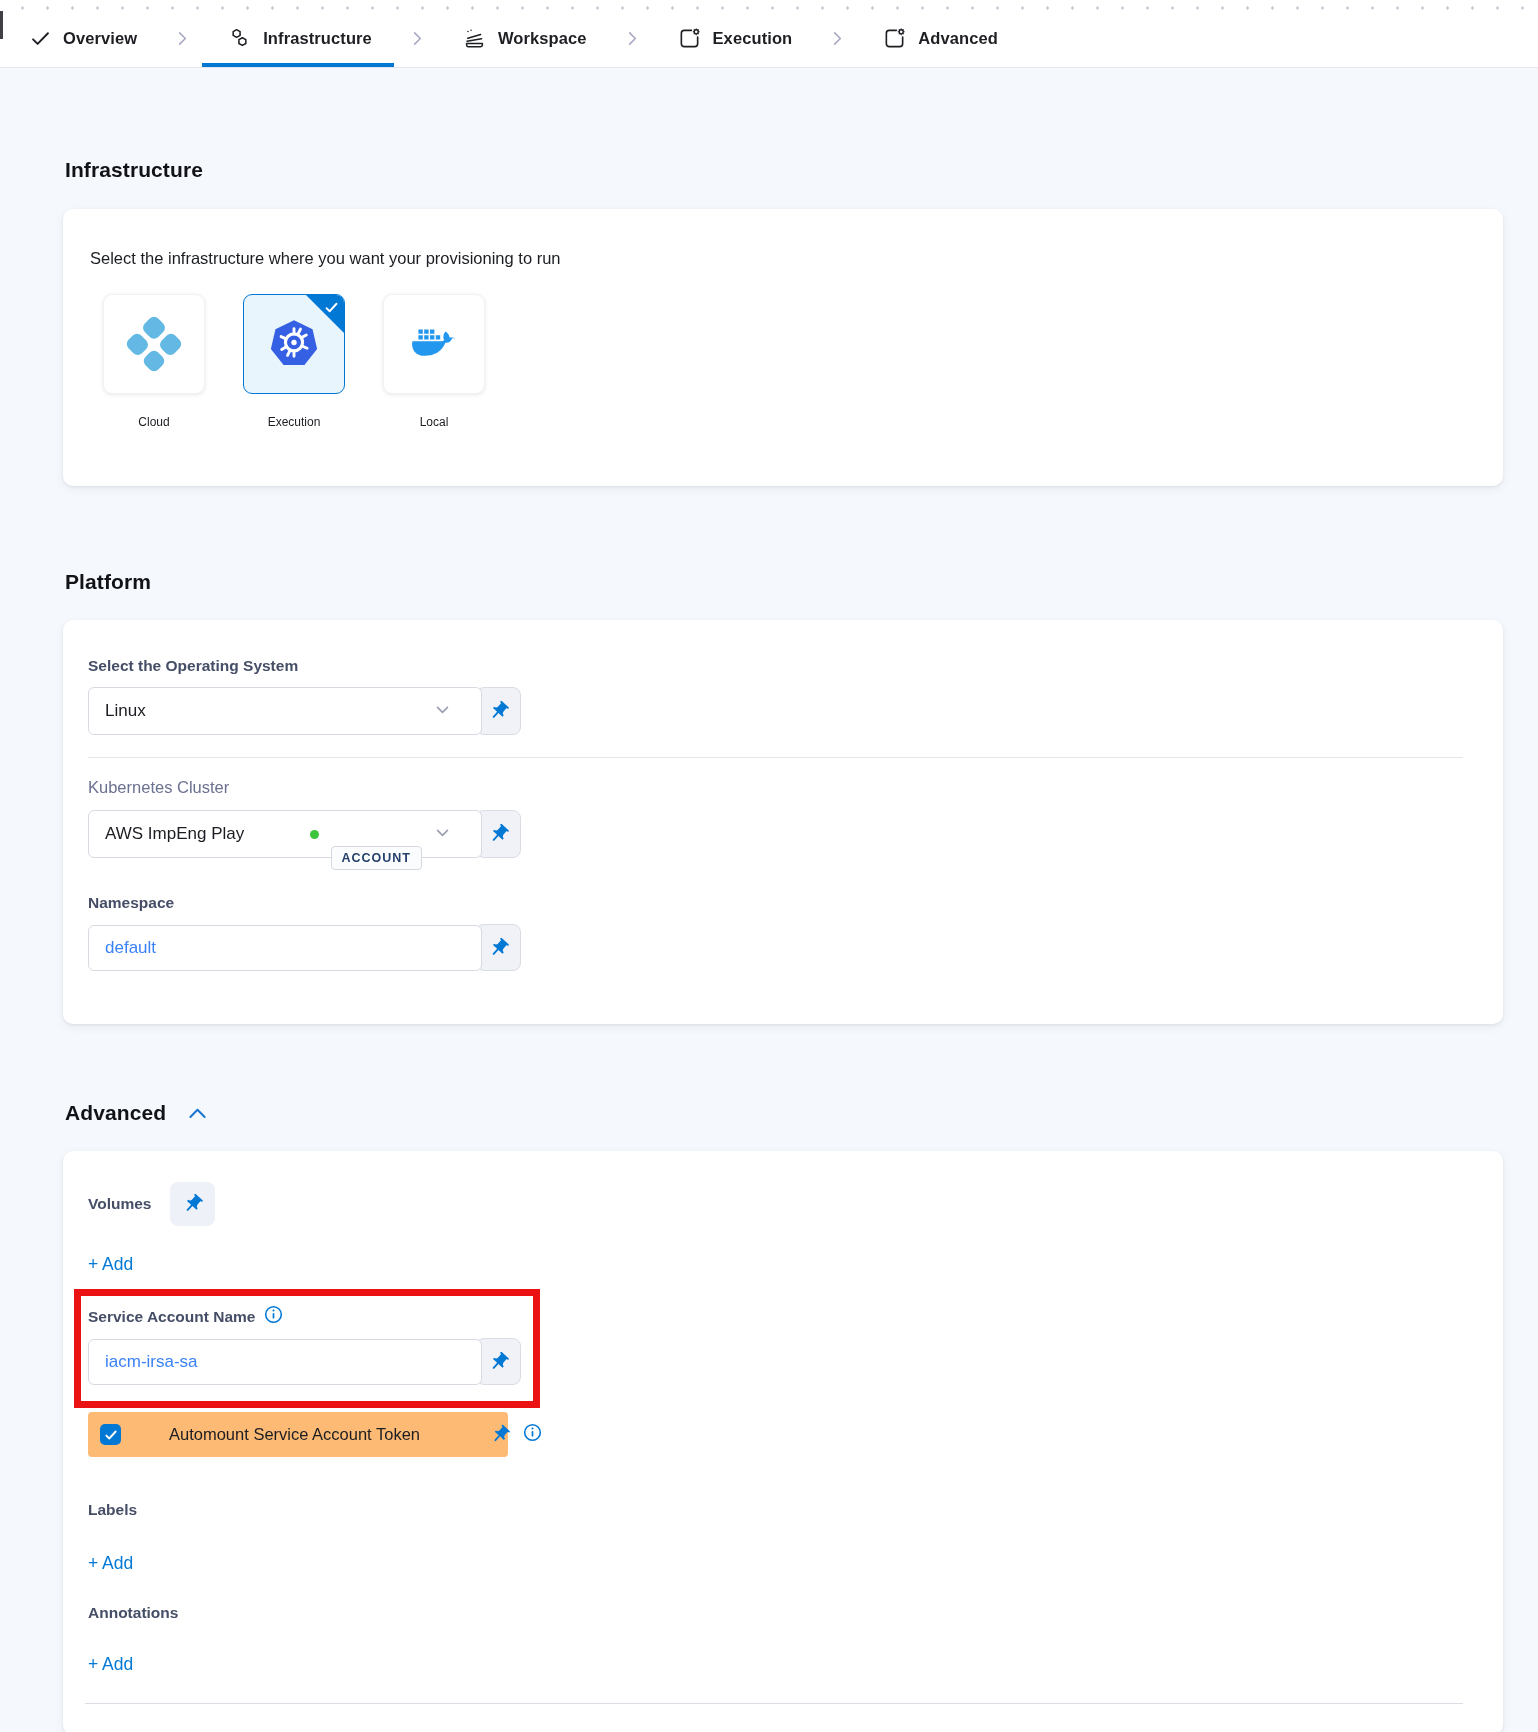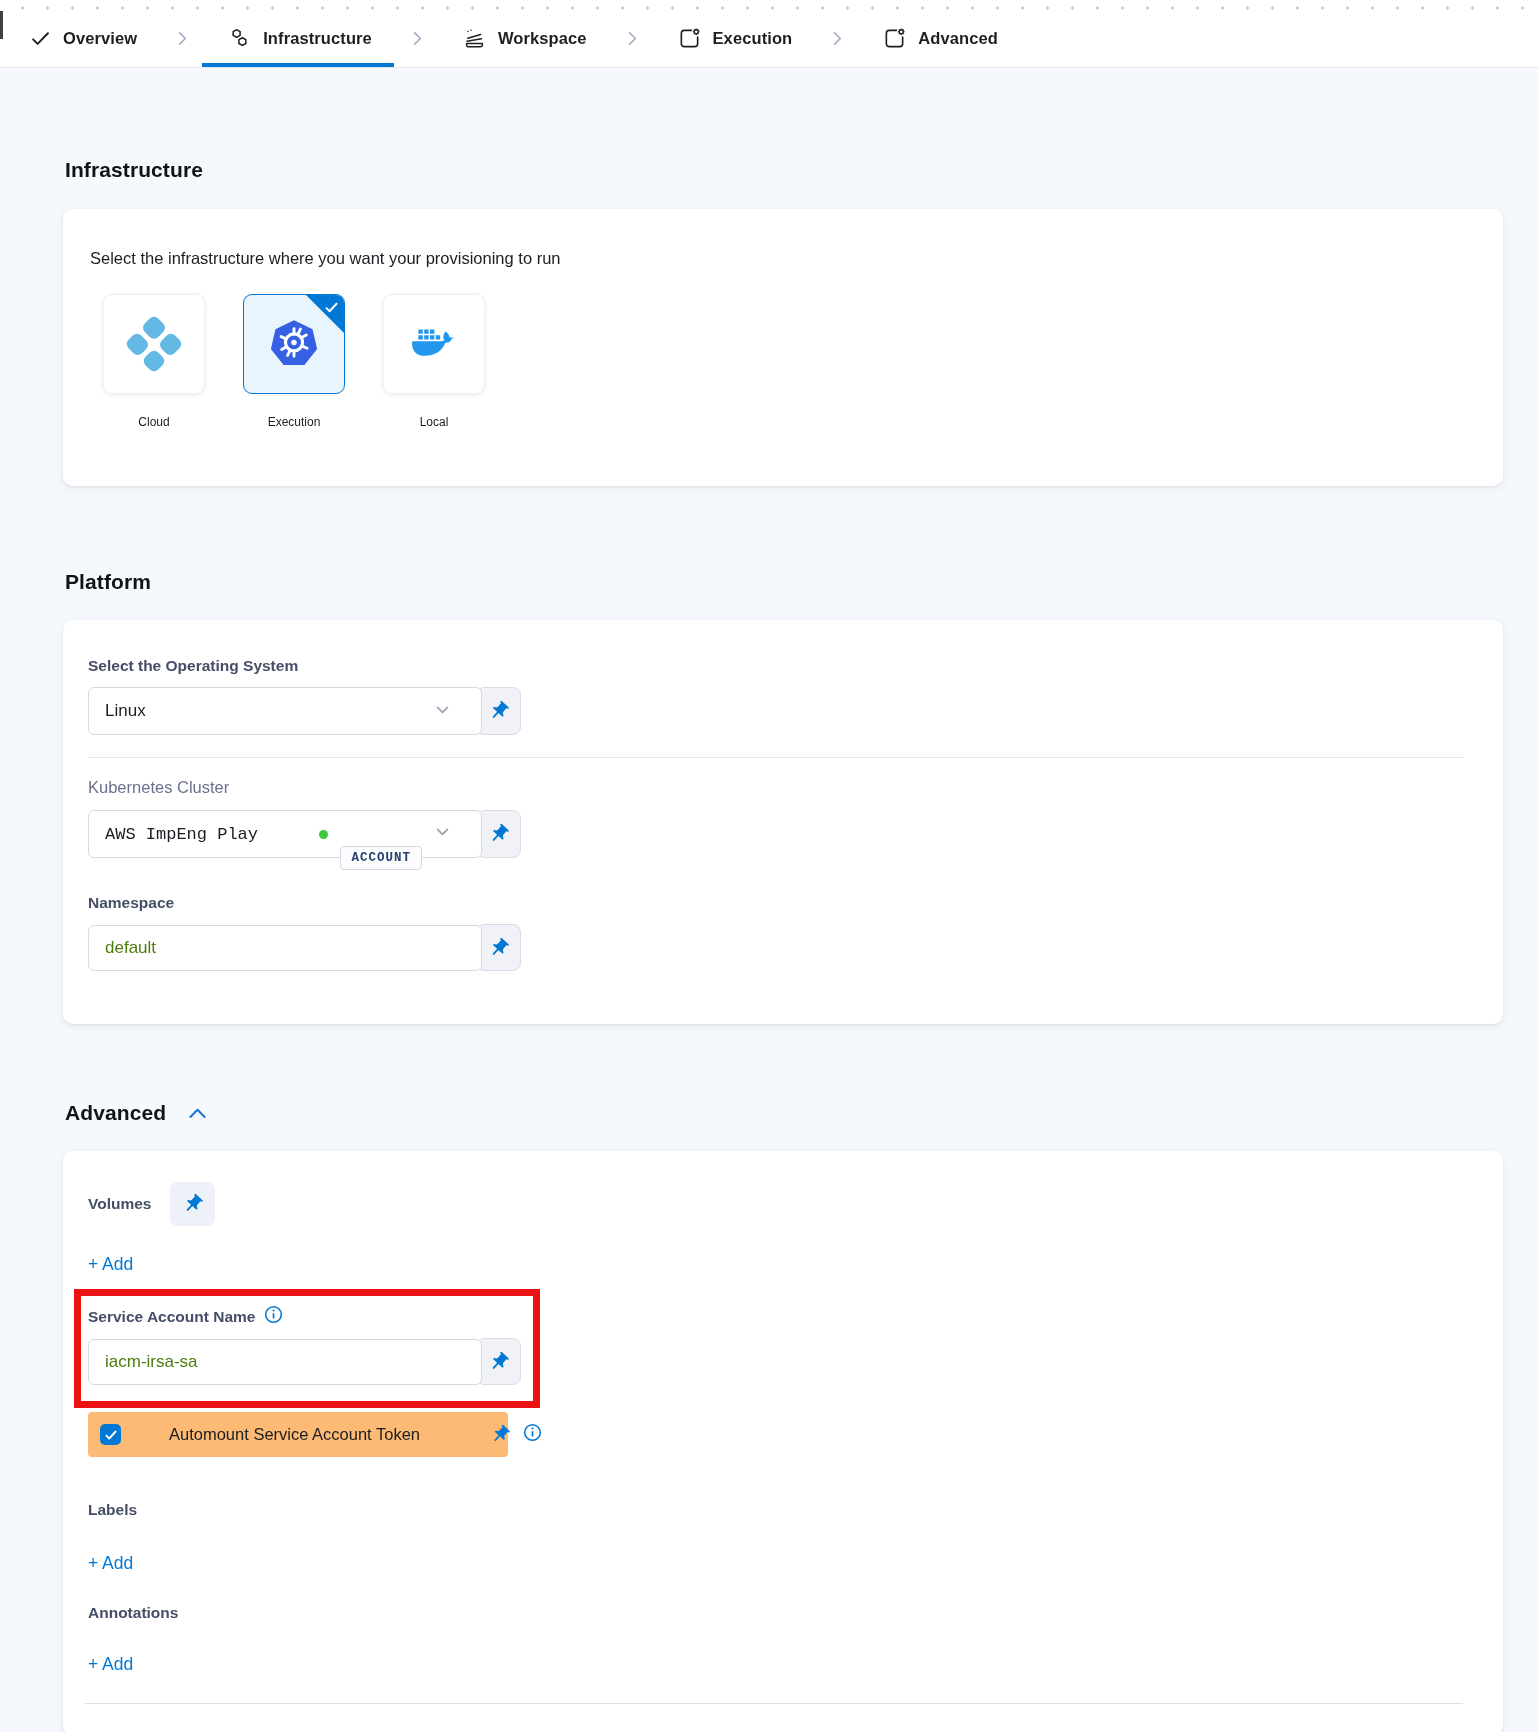--- a/index.html
+++ b/index.html
@@ -66,21 +66,21 @@
   
   .field-label { font-size:15.5px; font-weight:700; color:#454e66; }
   .field-label.light { font-weight:400; font-size:16.5px; color:#6b7190; }
   .inline-label { display:flex; align-items:center; gap:9px; }
   .control-row { display:flex; align-items:center; margin-top:12px; }
   .fieldbox {
     width:394px; height:46px; background:#fff; border:1px solid #d8dae2; border-radius:6px;
     display:flex; align-items:center; padding:0 30px 0 16px; position:relative; z-index:1;
   }
   .fieldbox input {
-    border:none; outline:none; font-size:17px; color:#4d7c0f; width:100%;
+    border:none; outline:none; font-size:17px; color:#3b82f6; width:100%;
     font-family:"Liberation Sans", sans-serif; background:transparent;
   }
   .field-value { font-size:17px; color:#1b1d22; white-space:nowrap; }
   .right-group { margin-left:auto; display:flex; align-items:center; gap:12px; }
   .pin-seg {
     width:45px; height:48px; margin-left:-6px; background:#f0f2f8; border:1px solid #dadce4;
     border-radius:8px; display:flex; align-items:center; justify-content:center; z-index:0; cursor:pointer;
   }
   .divider { border-top:1px solid #e4e5ea; margin-top:22px; }
   .lbl-mt20 { margin-top:20px; }
@@ -281,21 +281,21 @@
         <svg width="22" height="22" viewBox="0 0 24 24">
             <path transform="rotate(42 12 12)" fill="#0278d5" d="M16 9V4h1c.55 0 1-.45 1-1s-.45-1-1-1H7c-.55 0-1 .45-1 1s.45 1 1 1h1v5c0 1.66-1.34 3-3 3v2h5.97v7l1 1 1-1v-7H19v-2c-1.66 0-3-1.34-3-3z"></path>
           </svg>
       </div>
     </div>
 
     <div class="divider"></div>
 
     <div class="field-label light lbl-mt20">Kubernetes Cluster</div>
 
-    <div class="control-row select-row" style="margin-top:13px;font-family:Liberation Mono, monospace;">
+    <div class="control-row select-row" style="margin-top:13px;">
       <div class="fieldbox">
         <span class="field-value">AWS ImpEng Play</span>
         <span class="right-group">
           <span class="green-dot"></span>
           <span class="scope-badge">ACCOUNT</span>
           <span>
             <svg width="17" height="17" viewBox="0 0 24 24" fill="none">
                 <path d="M5 9l7 7 7-7" stroke="#9a9cb0" stroke-width="2.2" stroke-linecap="round" stroke-linejoin="round"></path>
               </svg>
           </span>

